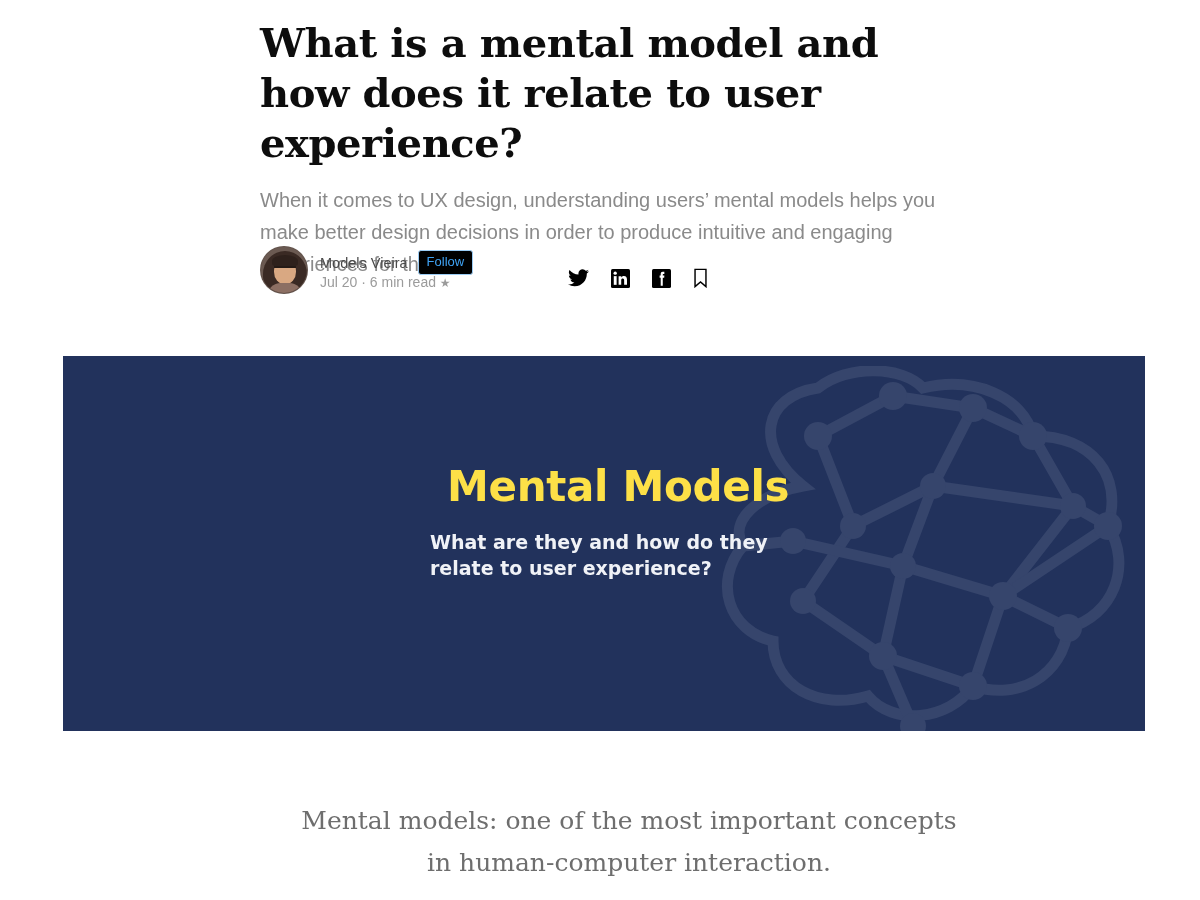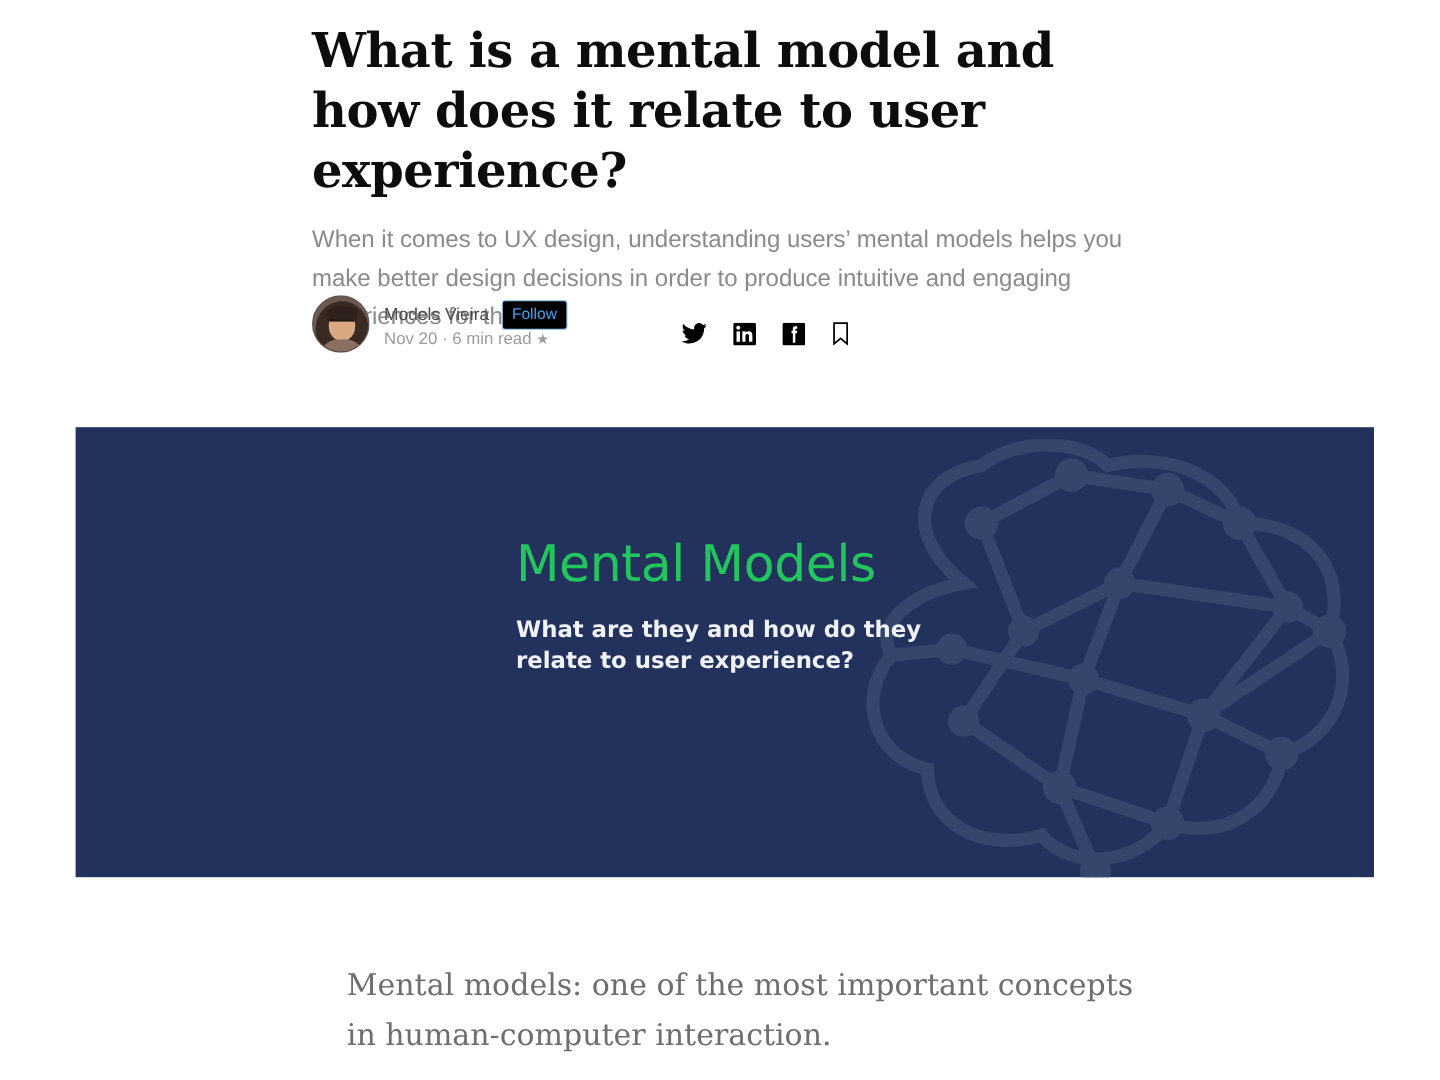--- a/index.html
+++ b/index.html
@@ -149,25 +149,25 @@
   }
   .hero-text {
     position: absolute;
     left: 367px;
     top: 90px;
     z-index: 3;
   }
   .hero-title {
     font-family: "DejaVu Sans", sans-serif;
     font-size: 42px;
-    font-weight: 400;
-    color: #22c55e;
+    font-weight: 700;
+    color: #fde047;
     letter-spacing: -0.3px;
     line-height: 48px;
-    margin: 0;
+    margin: 17px;
   }
   .hero-sub {
     font-family: "DejaVu Sans", sans-serif;
     font-size: 19px;
     font-weight: 600;
     color: #f0f2f7;
     line-height: 26px;
     margin: 18px 0 0 0;
     white-space: pre-line;
   }
@@ -183,20 +183,21 @@
   .body-lead {
     position: absolute;
     left: 289px;
     top: 800px;
     width: 680px;
     font-family: "DejaVu Serif", "Liberation Serif", serif;
     font-size: 25px;
     line-height: 42px;
     color: #6e6e6e;
     margin: 0;
+    text-align: center;
   }
 
   
 </style>
 </head>
 <body>
 
 <div class="page">
 
   <div class="article-head">
@@ -212,21 +213,21 @@
       <div class="glasses"></div>
       <div class="body"></div>
     </div>
 
     <div class="byline-main">
       <span class="author-name">Models Vieira</span>
       <span class="follow-btn">Follow</span>
     </div>
 
     <div class="byline-meta">
-      <span>Nov 20</span>
+      <span>Jul 20</span>
       <span>·</span>
       <span>6 min read</span>
       <span class="star">★</span>
     </div>
   </div>
 
   <div class="share-icons">
     <span class="ic">
       <svg width="21" height="18" viewBox="0 0 24 20" aria-hidden="true">
         <path fill="#000000" d="M24 2.4c-.9.4-1.8.7-2.8.8 1-.6 1.8-1.6 2.2-2.7-1 .6-2 1-3.1 1.2A4.9 4.9 0 0 0 16.8 0c-2.7 0-4.9 2.2-4.9 4.9 0 .4 0 .8.1 1.1C7.9 5.8 4.2 3.8 1.7.8c-.4.7-.7 1.6-.7 2.5 0 1.7.9 3.2 2.2 4.1-.8 0-1.6-.2-2.2-.6v.1c0 2.4 1.7 4.4 3.9 4.8-.4.1-.8.2-1.3.2-.3 0-.6 0-.9-.1.6 2 2.4 3.4 4.6 3.4a9.8 9.8 0 0 1-6.1 2.1c-.4 0-.8 0-1.2-.1 2.2 1.4 4.8 2.2 7.5 2.2 9.1 0 14-7.5 14-14v-.6c1-.7 1.8-1.6 2.5-2.6z"></path>

